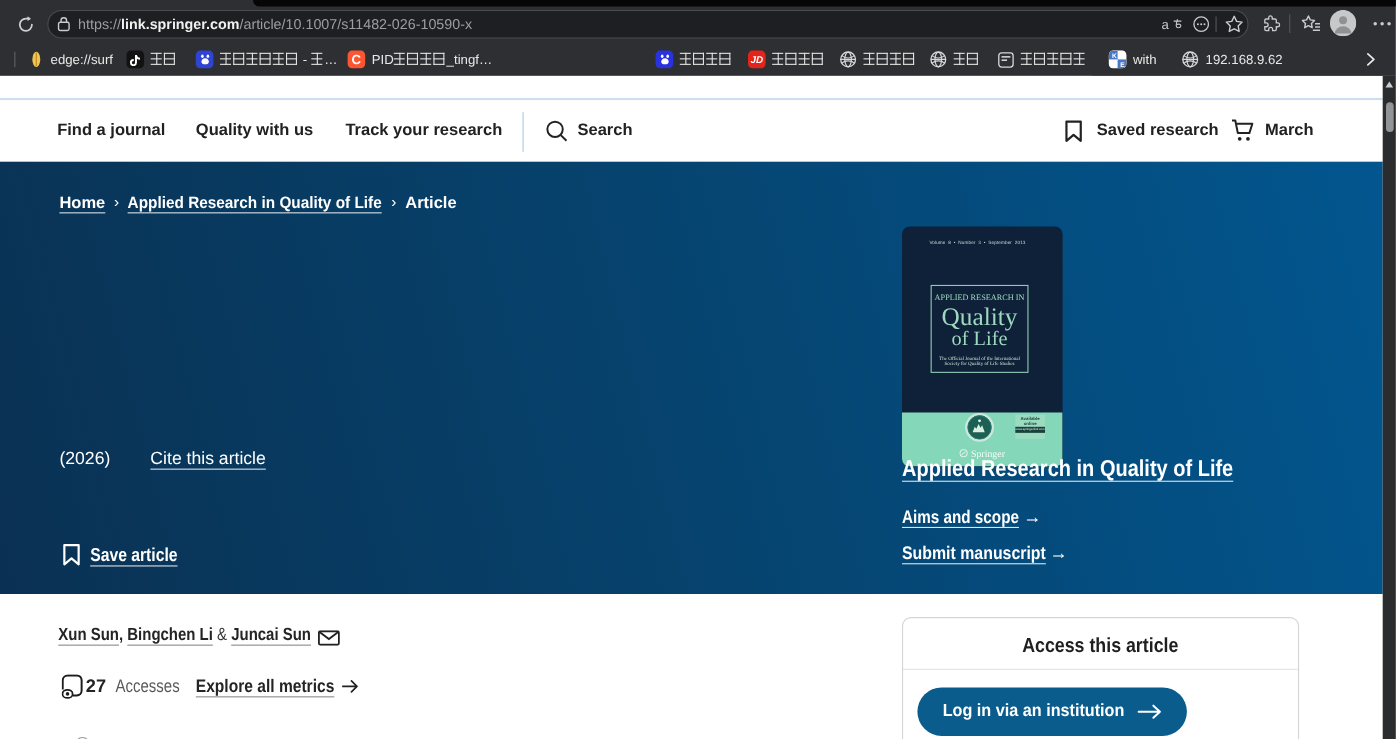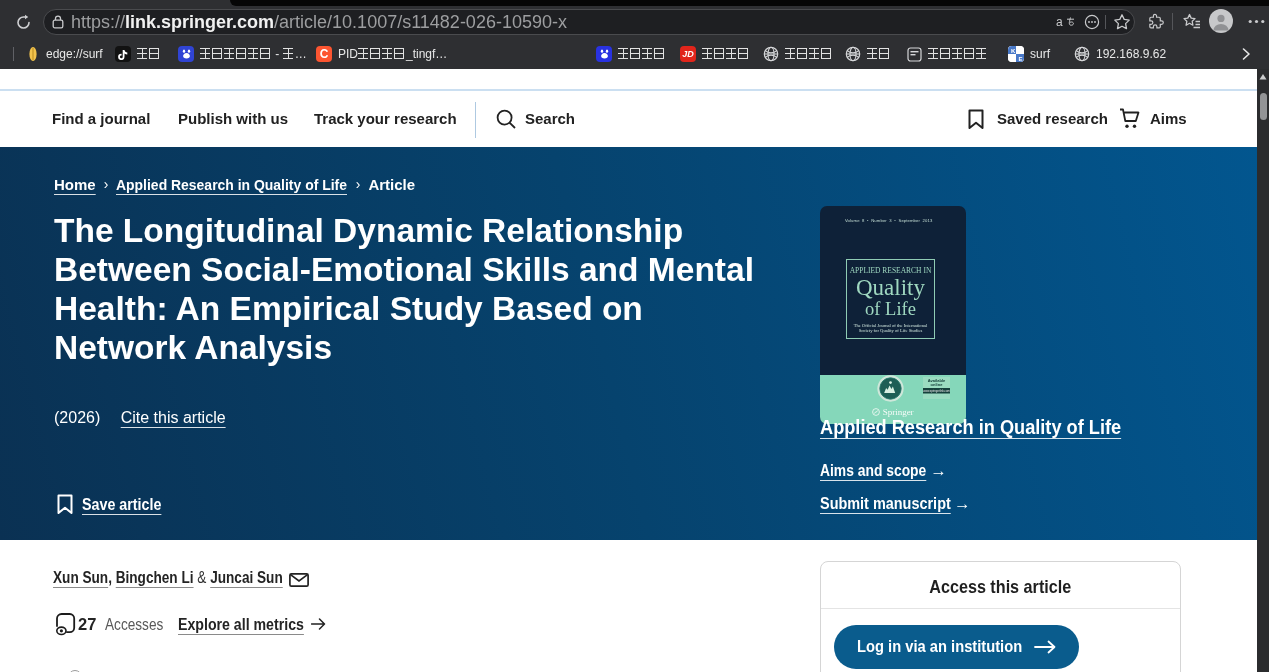--- a/index.html
+++ b/index.html
@@ -8,21 +8,21 @@
   #stage { position:relative; width:1269px; height:672px; }
   .abs { position:absolute; }
 
   
   #chrome { position:absolute; left:0; top:0; width:1269px; height:69px; background:#2e2f32; }
   #tabstrip { position:absolute; left:230px; right:0; top:0; height:6px; background:#060606;
     border-bottom-left-radius:7px; }
   .pill { position:absolute; left:43px; top:9px; width:1092px; height:26px; border-radius:13px;
     background:#1e1f22; border:1px solid #4a4b4e; }
   .urltext { position:absolute; left:71px; top:9px; height:40px; line-height:26px;
-    font-size:18px; color:#9d9ea0; }
+    font-size:13px; color:#9d9ea0; }
   .urltext b { color:#f1f1f1; font-weight:bold; }
   .cicon { position:absolute; color:#c9cacc; }
 
   
   #bmbar { position:absolute; left:0; top:40px; width:1269px; height:28px; }
   .bm { position:absolute; top:0; height:28px; display:flex; align-items:center; gap:6px;
     color:#e8e8e8; font-size:12px; white-space:nowrap; }
   .fav { width:16px; height:16px; border-radius:4px; display:flex; align-items:center;
     justify-content:center; flex:0 0 16px; font-weight:bold; }
   .hz { display:inline-block; width:10px; height:11px; margin-right:2px; vertical-align:-1px;
@@ -212,67 +212,66 @@
       <div class="bm" style="left:1008px">
         <div class="fav" style="background:#fff;overflow:hidden">
             <svg width="16" height="16" viewBox="0 0 16 16">
               <rect width="16" height="16" fill="#fff"></rect>
               <rect x="0" y="0" width="8" height="8" fill="#4878c8"></rect>
               <rect x="8" y="8" width="8" height="8" fill="#4878c8"></rect>
               <text x="3" y="7" font-size="6" fill="#fff" font-family="Liberation Sans">K</text>
               <text x="10.5" y="14.5" font-size="6" fill="#fff" font-family="Liberation Sans">E</text>
             </svg>
           </div>
-        <span>surf</span>
+        <span>with</span>
       </div>
       <div class="bm" style="left:1074px">
         <svg width="16" height="16" viewBox="0 0 16 16">
             <circle cx="8" cy="8" r="6.7" fill="none" stroke="#d6d7d9" stroke-width="1.2"></circle>
             <ellipse cx="8" cy="8" rx="3" ry="6.7" fill="none" stroke="#d6d7d9" stroke-width="1.1"></ellipse>
             <line x1="1.3" y1="8" x2="14.7" y2="8" stroke="#d6d7d9" stroke-width="1.1"></line>
             <path d="M2.2 4.6 a9 9 0 0 0 11.6 0 M2.2 11.4 a9 9 0 0 1 11.6 0" fill="none" stroke="#d6d7d9" stroke-width="1.1"></path>
           </svg>
         <span>192.168.9.62</span>
       </div>
       <svg class="abs" style="left:1240px;top:7px" width="12" height="14" viewBox="0 0 12 14">
           <path d="M3.5 2 L9 7 L3.5 12" fill="none" stroke="#e8e8e8" stroke-width="1.6" stroke-linecap="round" stroke-linejoin="round"></path>
         </svg>
     </div>
   </div>
 
   <div id="page">
     <div id="blueline"></div>
     <div id="nav">
       <div class="navitem" style="left:52px">Find a journal</div>
-      <div class="navitem" style="left:178px">Publish with us</div>
+      <div class="navitem" style="left:178px">Quality with us</div>
       <div class="navitem" style="left:314px">Track your research</div>
       <div class="abs" style="left:475px;top:11px;width:1px;height:36px;background:#aec9e1"></div>
       <svg class="abs" style="left:496px;top:18px" width="20" height="20" viewBox="0 0 20 20">
         <circle cx="8.6" cy="8.6" r="7" fill="none" stroke="#222" stroke-width="1.8"></circle>
         <line x1="13.8" y1="13.8" x2="19" y2="19" stroke="#222" stroke-width="1.8"></line>
       </svg>
       <div class="navitem" style="left:525px">Search</div>
       <svg class="abs" style="left:968px;top:18px" width="16" height="21" viewBox="0 0 16 21">
         <path d="M1.5 1.5 H14.5 V19 L8 13.7 1.5 19 Z" fill="none" stroke="#222" stroke-width="2" stroke-linejoin="round"></path>
       </svg>
       <div class="navitem" style="left:997px">Saved research</div>
       <svg class="abs" style="left:1119px;top:17px" width="23" height="22" viewBox="0 0 23 22">
         <path d="M1 1.5 h3 l2.3 11.5 h10.5 l2.7 -8.5 h-14" fill="none" stroke="#222" stroke-width="1.8" stroke-linejoin="round"></path>
         <circle cx="8" cy="18.2" r="1.7" fill="#222"></circle>
           <circle cx="15.5" cy="18.2" r="1.7" fill="#222"></circle>
       </svg>
-      <div class="navitem" style="left:1150px">Aims</div>
+      <div class="navitem" style="left:1150px">March</div>
     </div>
 
     <div id="hero">
       <div class="bc" style="position:absolute;left:54px;top:29px;">
         <a style="font-weight:bold">Home</a><span class="bsep">›</span><a style="font-weight:bold;display:inline-block;transform:scaleX(.93);transform-origin:0 50%;margin-right:-17px">Applied Research in Quality of Life</a><span class="bsep">›</span><span style="font-weight:bold">Article</span>
       </div>
-      <div id="title">The Longitudinal Dynamic Relationship<br>Between Social-Emotional Skills and Mental<br>Health: An Empirical Study Based on<br>Network Analysis</div>
-      <div class="meta" style="top:262px">(2026) <span class="wlink" style="margin-left:16px">Cite this article</span></div>
+      <div class="meta" style="top:262px">(2026) <span class="wlink" style="margin-left:32px">Cite this article</span></div>
 
       <svg class="abs" style="left:57px;top:347px" width="16" height="21" viewBox="0 0 16 21">
         <path d="M1.5 1.5 H14.5 V19 L8 13.7 1.5 19 Z" fill="none" stroke="#fff" stroke-width="2" stroke-linejoin="round"></path>
       </svg>
       <div class="meta" style="left:82px;top:348px;font-size:17px;font-weight:bold;transform:scaleX(.84);transform-origin:0 50%;"><span class="wlink">Save article</span></div>
 
       <div id="cover">
         <div style="position:absolute;left:0;top:12px;width:200%;text-align:center;color:#c4ded4;font-size:9px;letter-spacing:.2px;transform:scale(.47);transform-origin:0 0;">Volume&nbsp;&nbsp;8&nbsp;&nbsp;•&nbsp;&nbsp;Number&nbsp;&nbsp;3&nbsp;&nbsp;•&nbsp;&nbsp;September&nbsp;&nbsp;2013</div>
         <div style="position:absolute;left:26px;top:53px;width:89px;height:80px;border:1px solid #8fccb4;"></div>
         <div style="position:absolute;left:26px;top:60px;width:89px;text-align:center;color:#9fd8c0;font-size:7.5px;font-family:'Liberation Serif',serif;">APPLIED RESEARCH IN</div>

